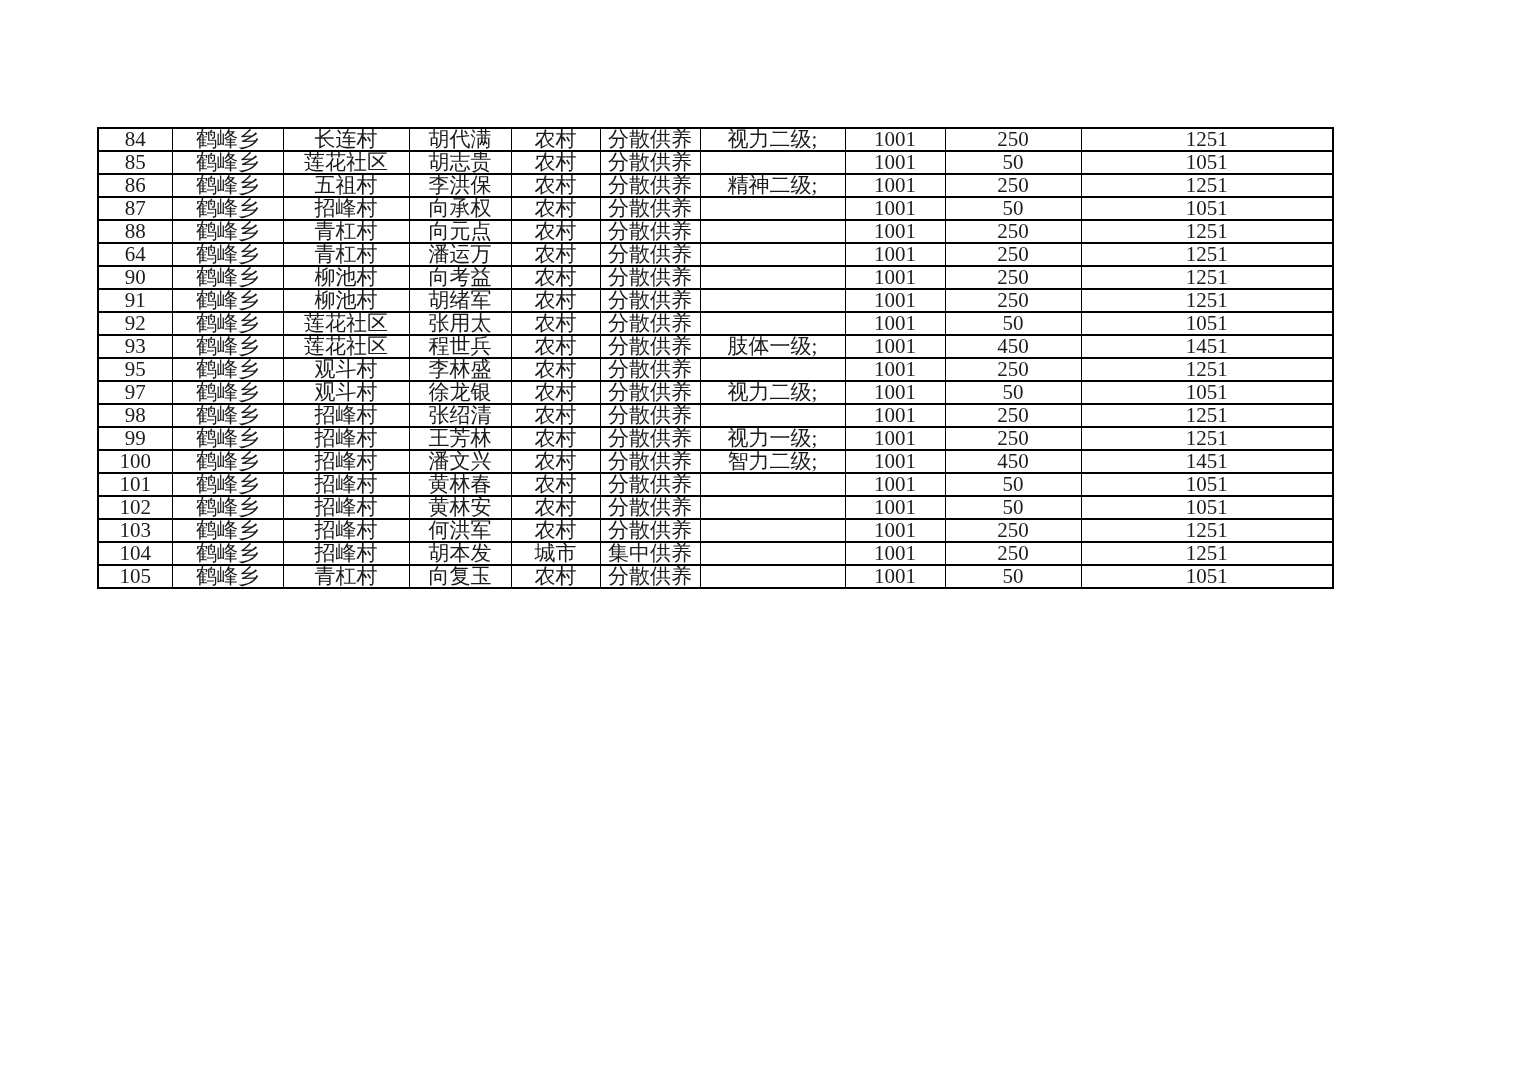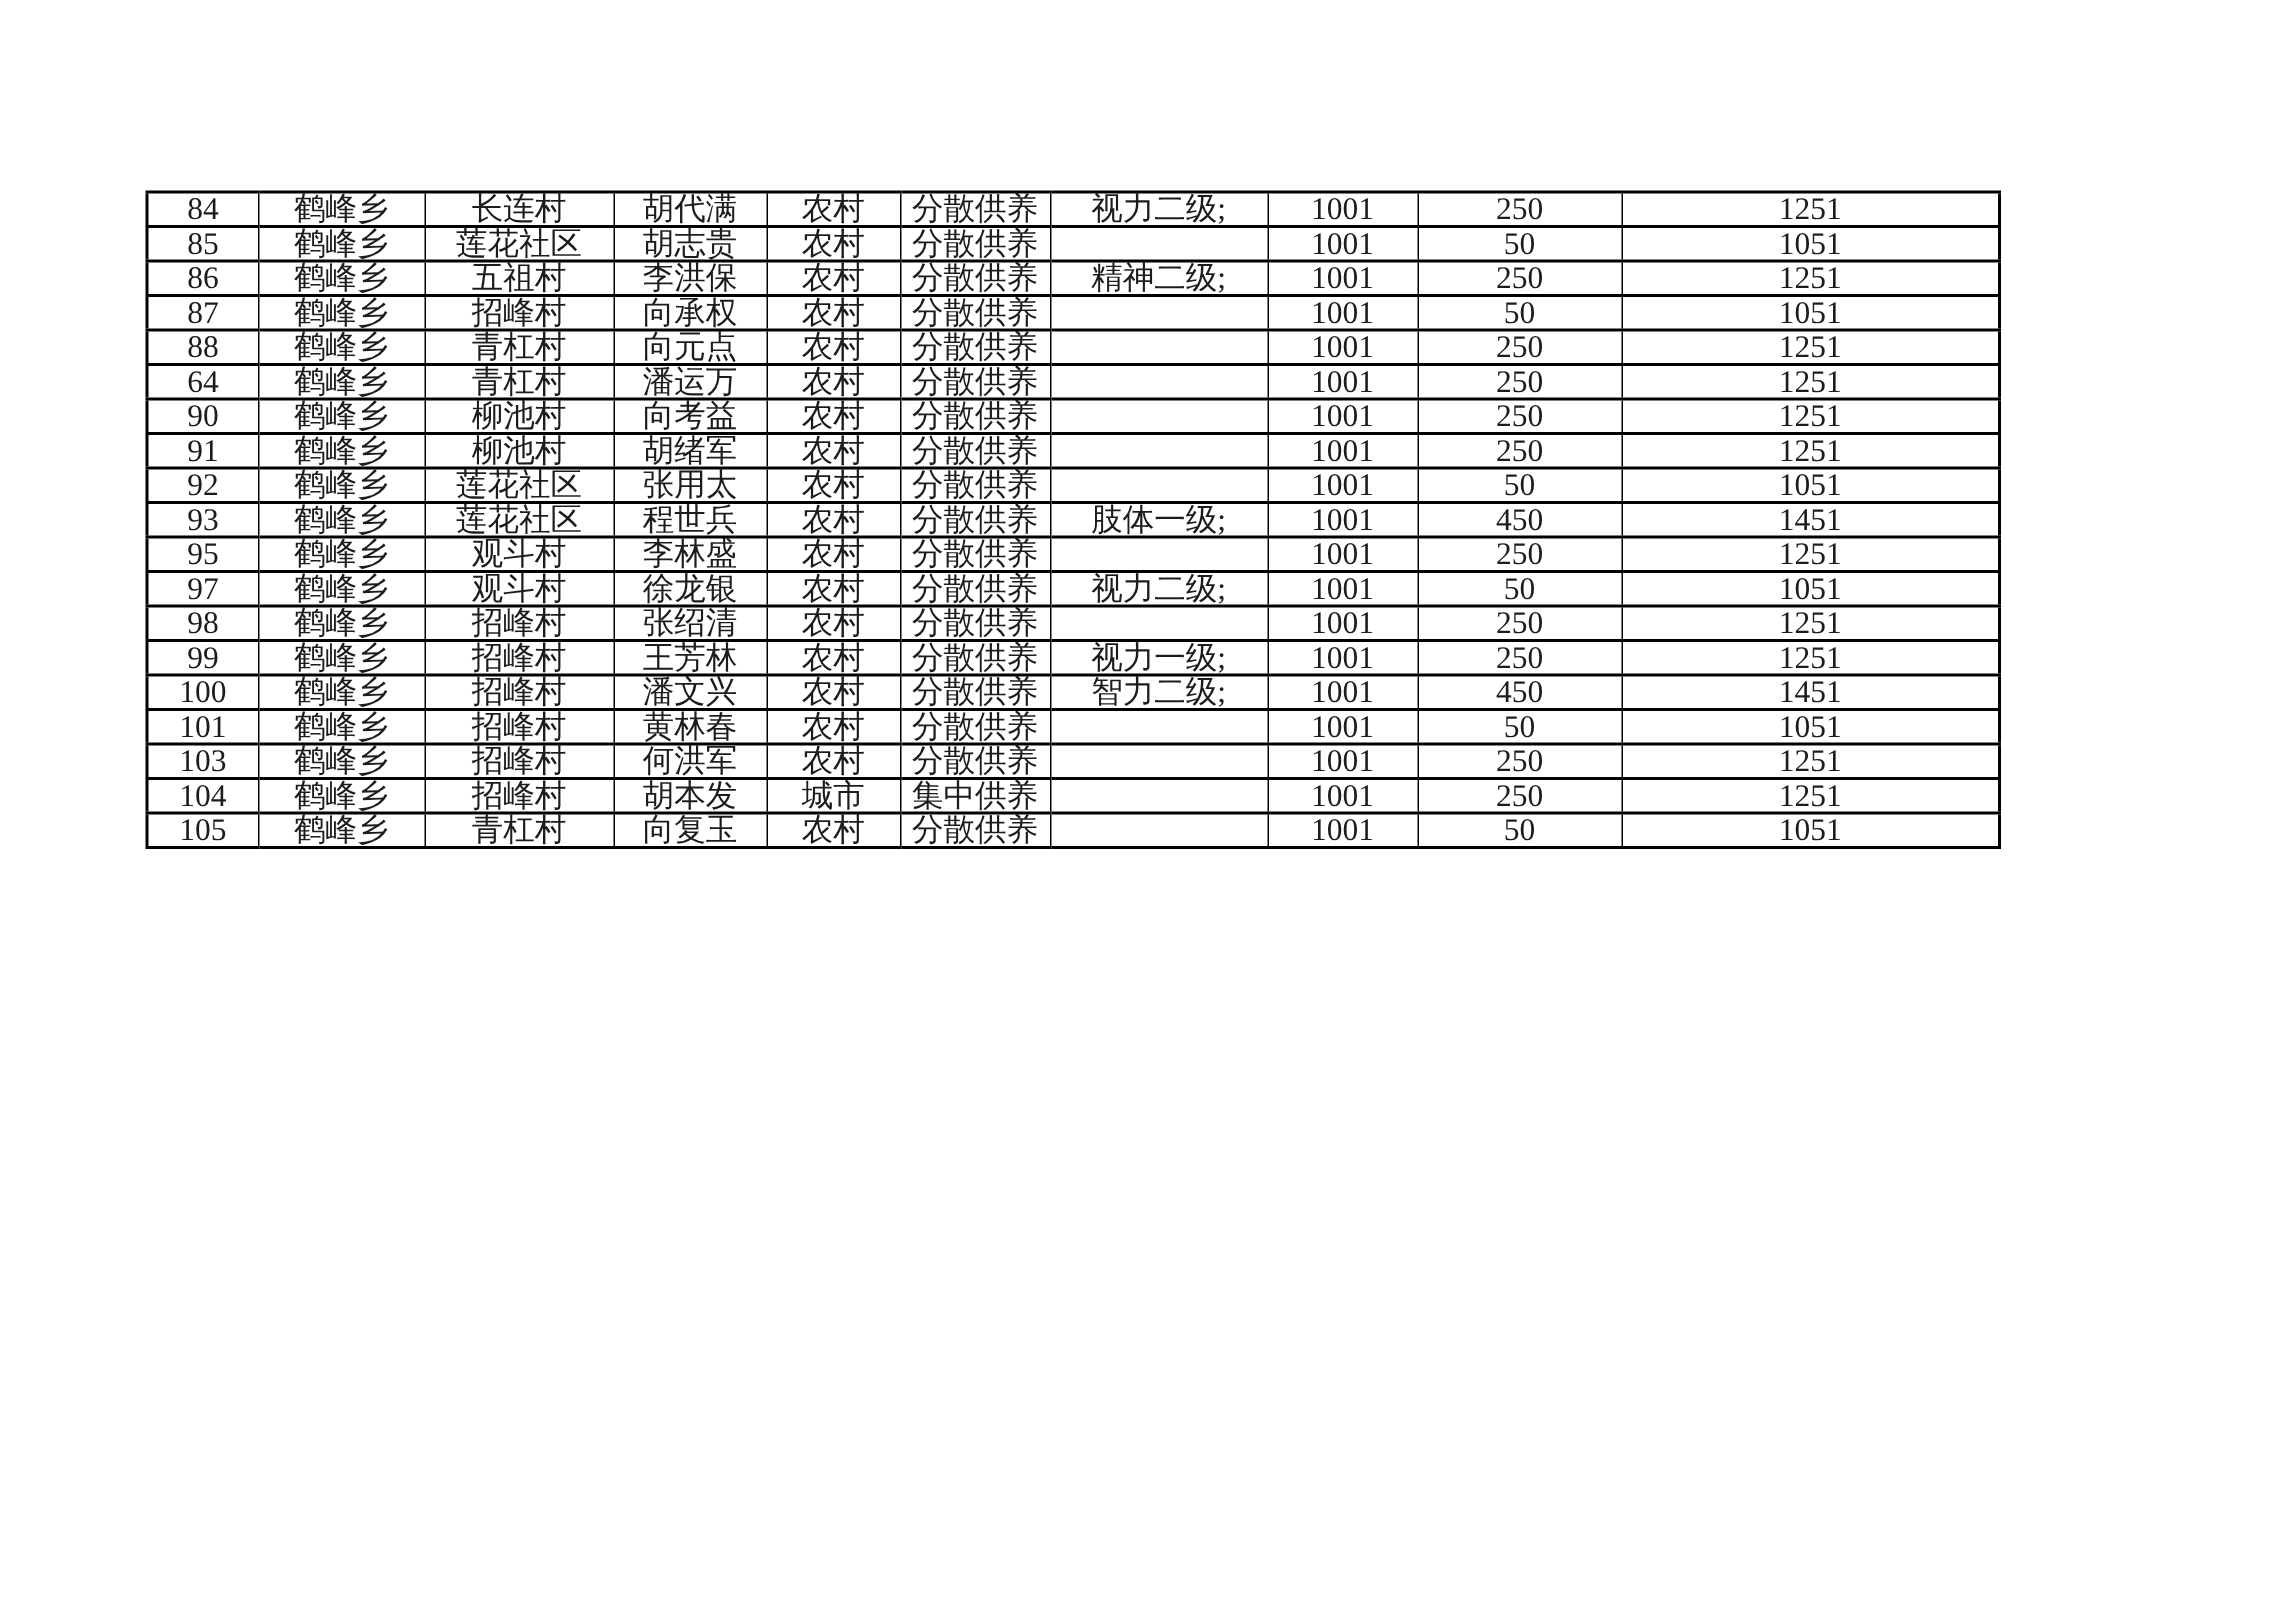--- a/index.html
+++ b/index.html
@@ -250,20 +250,32 @@
           <td>招峰村</td>
           <td>黄林春</td>
           <td>农村</td>
           <td>分散供养</td>
           <td class="col-disability"></td>
           <td>1001</td>
           <td>50</td>
           <td>1051</td>
         </tr>
         <tr>
+          <td>102</td>
+          <td>鹤峰乡</td>
+          <td>招峰村</td>
+          <td>黄林安</td>
+          <td>农村</td>
+          <td>分散供养</td>
+          <td class="col-disability"></td>
+          <td>1001</td>
+          <td>50</td>
+          <td>1051</td>
+        </tr>
+        <tr>
           <td>103</td>
           <td>鹤峰乡</td>
           <td>招峰村</td>
           <td>何洪军</td>
           <td>农村</td>
           <td>分散供养</td>
           <td class="col-disability"></td>
           <td>1001</td>
           <td>250</td>
           <td>1251</td>

